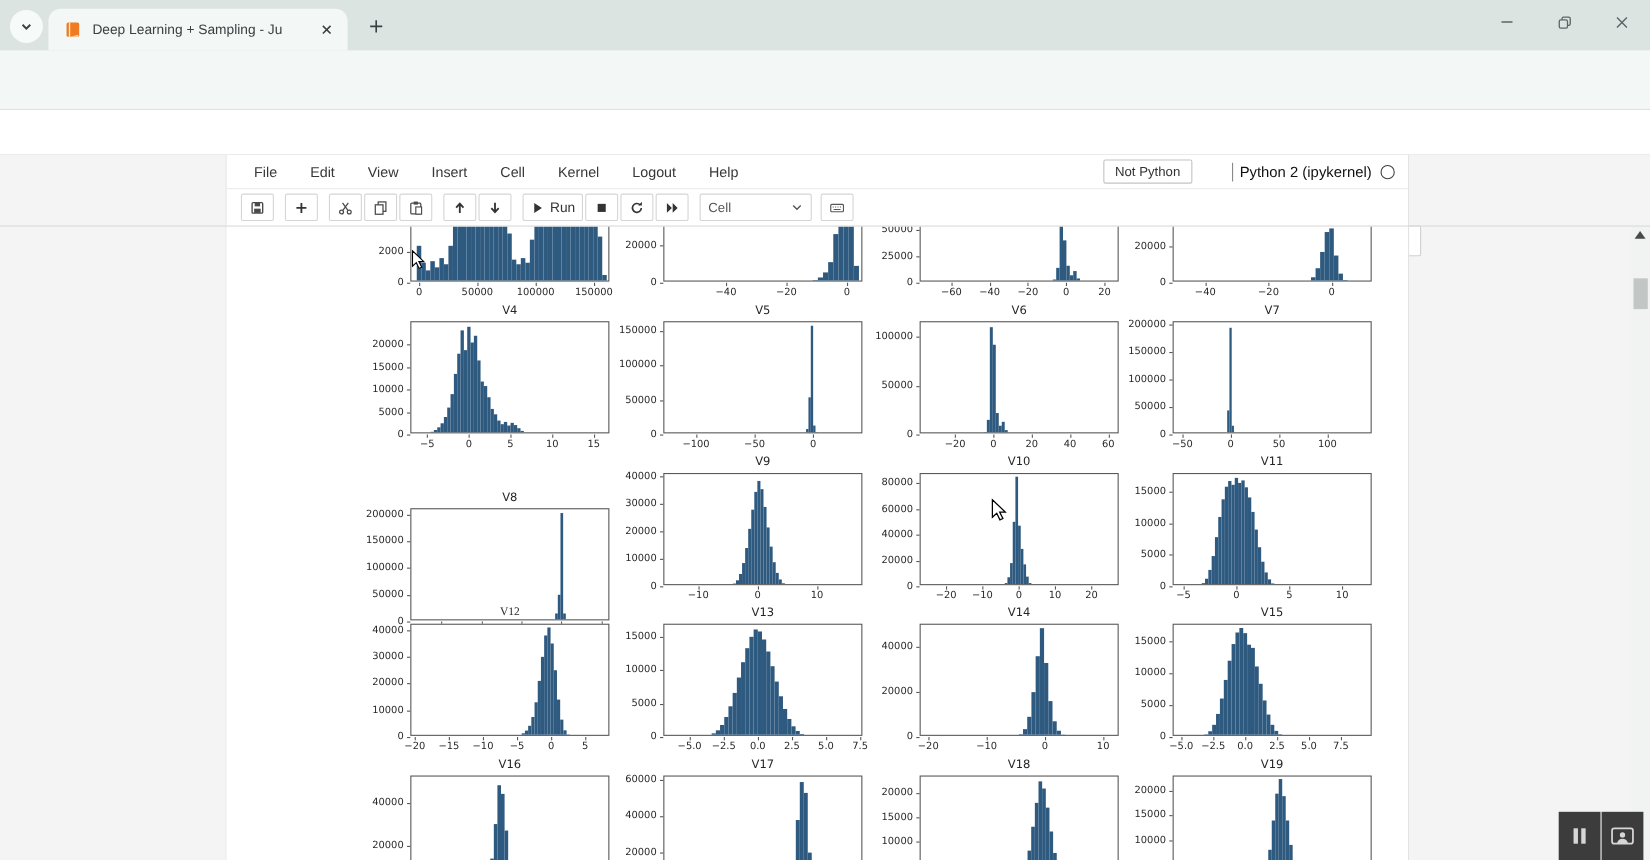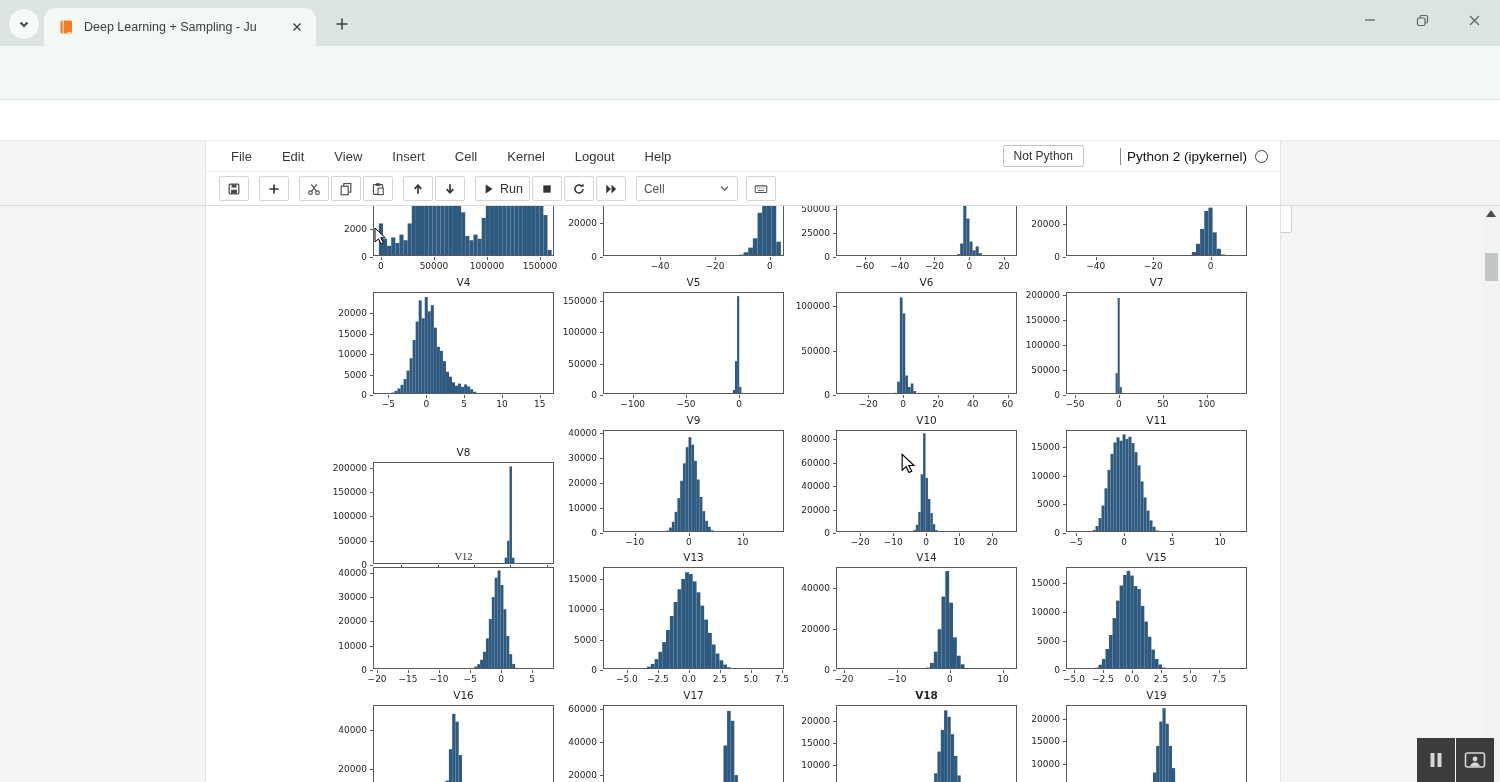--- a/index.html
+++ b/index.html
@@ -1019,21 +1019,21 @@
           <rect x="137.56" y="97.89" width="3.62" height="4.11" fill="#2f5a80"></rect>
         </svg>
         <div class="ytick" style="top: 81.0968px;">20000</div>
         <div class="tky" style="left: 77px; top: 86.0968px;"></div>
         <div class="ytick" style="top: 48.1935px;">40000</div>
         <div class="tky" style="left: 77px; top: 53.1935px;"></div>
         <div class="ytick" style="top: 15.2903px;">60000</div>
         <div class="tky" style="left: 77px; top: 20.2903px;"></div>
       </div>
       <div class="chart" style="left: 550px; top: 483px; width: 267px;">
-        <div class="c-title" style="left: 80px; width: 181px; font-weight: bold;">V18</div>
+        <div class="c-title" style="left: 80px; width: 181px;">V18</div>
         <svg width="181" height="102" class="plot" style="left: 80px; top: 16px;">
           <rect x="90.50" y="95.49" width="3.32" height="6.51" fill="#2f5a80"></rect>
           <rect x="93.82" y="84.64" width="3.32" height="17.36" fill="#2f5a80"></rect>
           <rect x="97.14" y="67.28" width="3.32" height="34.72" fill="#2f5a80"></rect>
           <rect x="100.45" y="45.57" width="3.32" height="56.43" fill="#2f5a80"></rect>
           <rect x="103.77" y="23.87" width="3.32" height="78.13" fill="#2f5a80"></rect>
           <rect x="107.09" y="4.34" width="3.32" height="97.66" fill="#2f5a80"></rect>
           <rect x="110.41" y="10.85" width="3.32" height="91.15" fill="#2f5a80"></rect>
           <rect x="113.73" y="28.21" width="3.32" height="73.79" fill="#2f5a80"></rect>
           <rect x="117.05" y="49.91" width="3.32" height="52.09" fill="#2f5a80"></rect>

